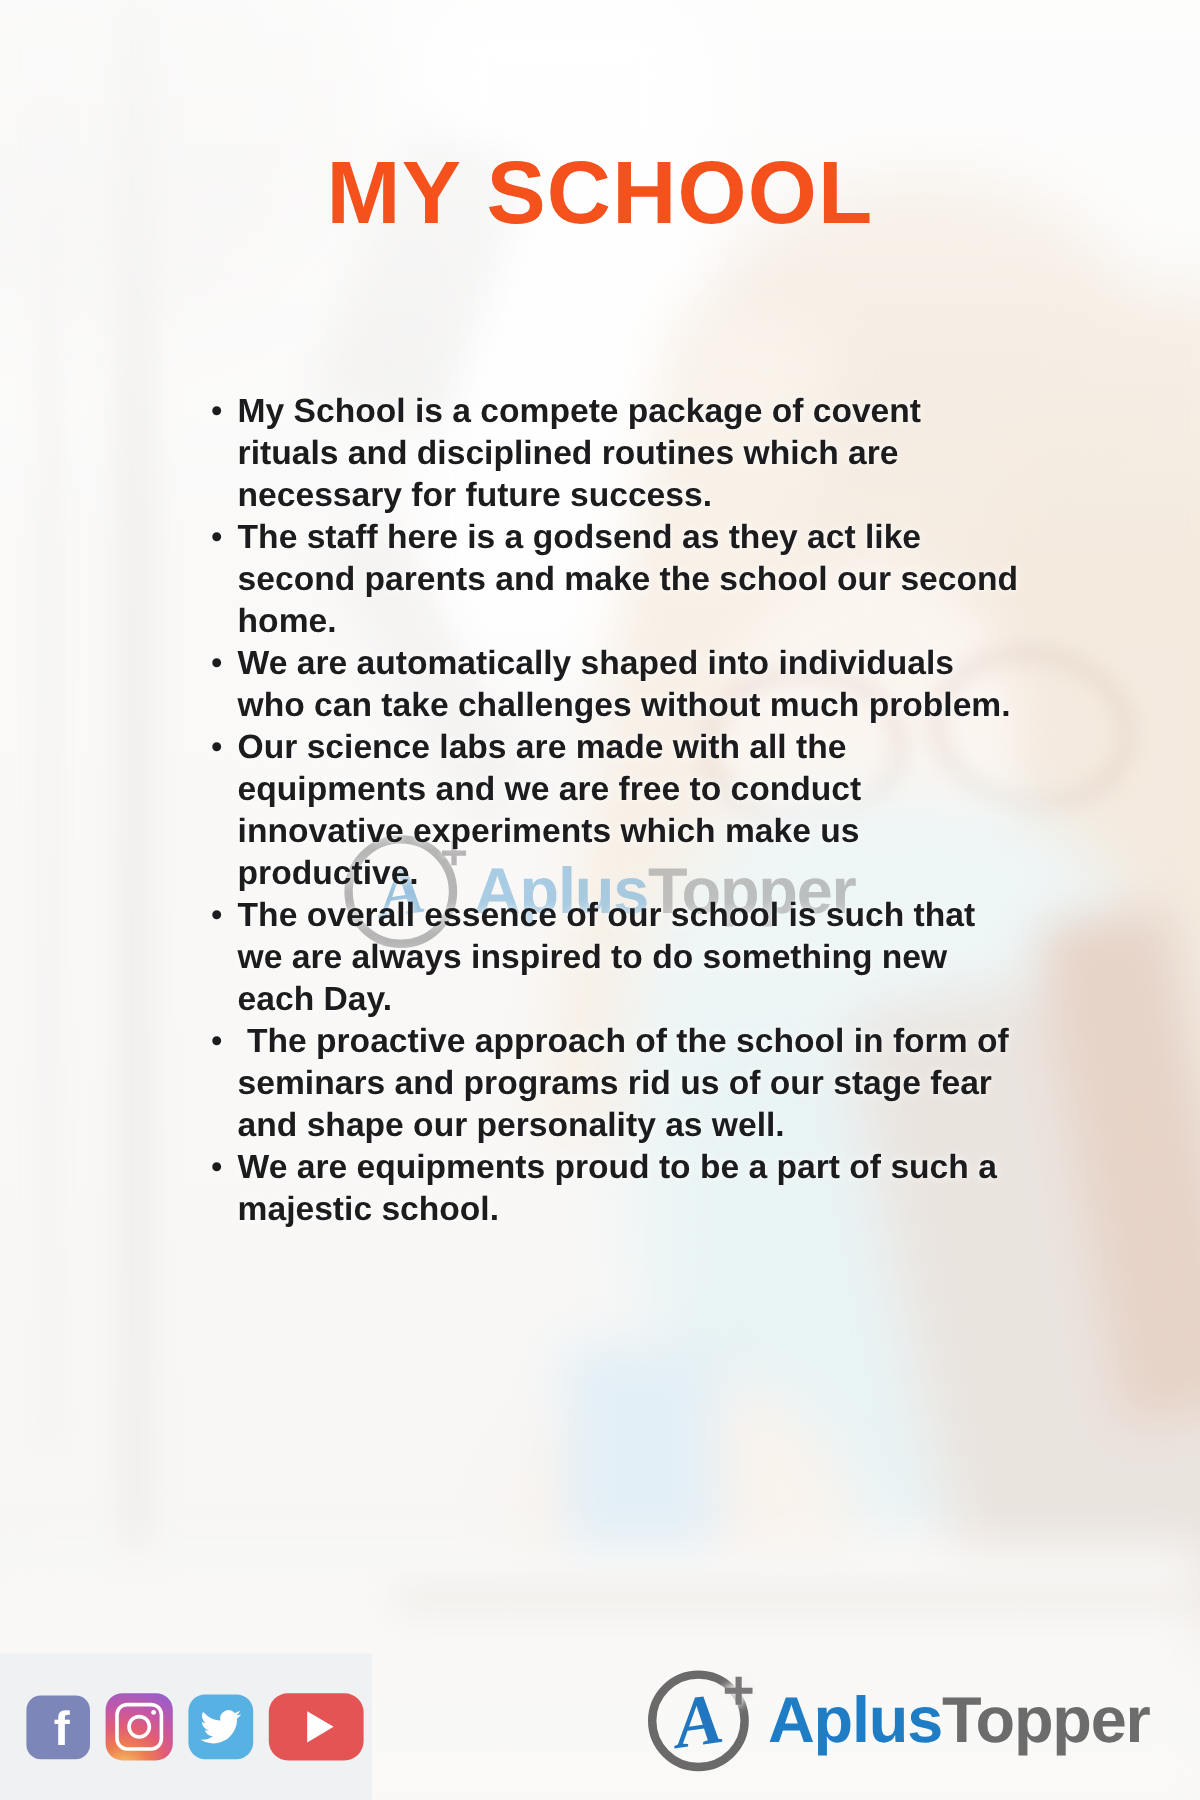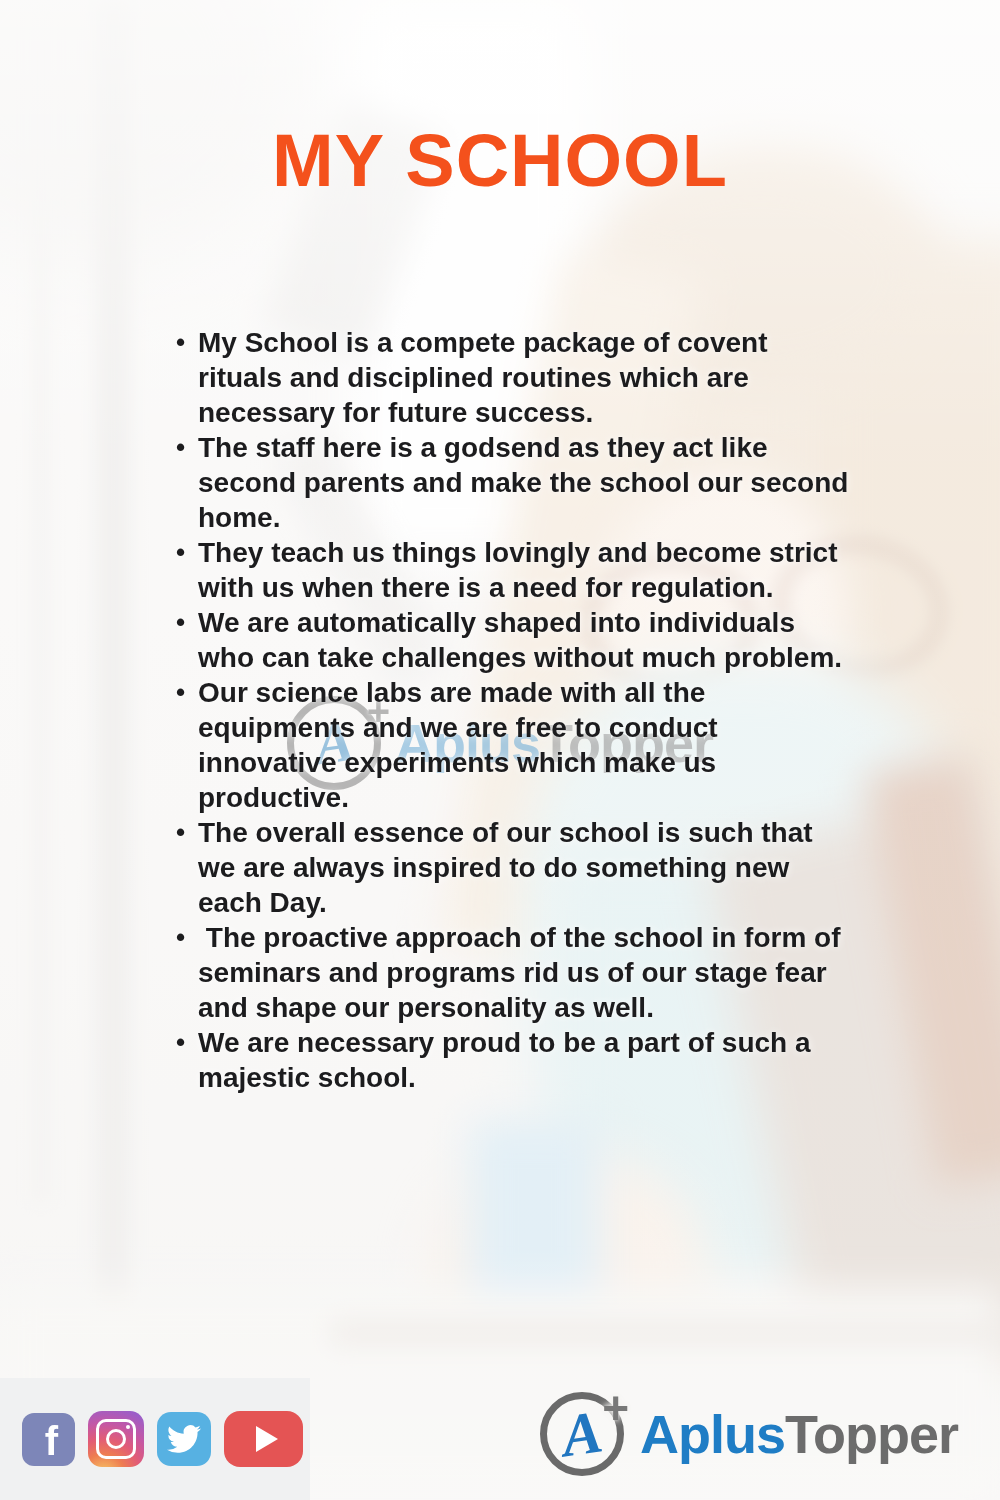--- a/index.html
+++ b/index.html
@@ -126,26 +126,25 @@
     <div class="b-floorline"></div>
     <div class="wash"></div>
     <div class="wash2"></div>
   </div>
 
   <div class="title">MY SCHOOL</div>
 
   <ul class="bullets">
       <li>My School is a compete package of covent rituals and disciplined routines which are necessary for future success.</li>
       <li>The staff here is a godsend as they act like second parents and make the school our second home.</li>
-      <li>They teach us things lovingly and become strict with us when there is a need for regulation.</li>
       <li>We are automatically shaped into individuals who can take challenges without much problem.</li>
       <li>Our science labs are made with all the equipments and we are free to conduct innovative experiments which make us productive.</li>
       <li>The overall essence of our school is such that we are always inspired to do something new each Day.</li>
       <li> The proactive approach of the school in form of seminars and programs rid us of our stage fear and shape our personality as well.</li>
-      <li>We are necessary proud to be a part of such a majestic school.</li>
+      <li>We are equipments proud to be a part of such a majestic school.</li>
     </ul>
 
   <div class="watermark">
     <div class="wm-circle">
       <span class="wm-a">A</span>
       <span class="wm-plus">+</span>
     </div>
     <div class="wm-text"><span class="wm-first">Aplus</span><span class="wm-second">Topper</span></div>
   </div>
 

